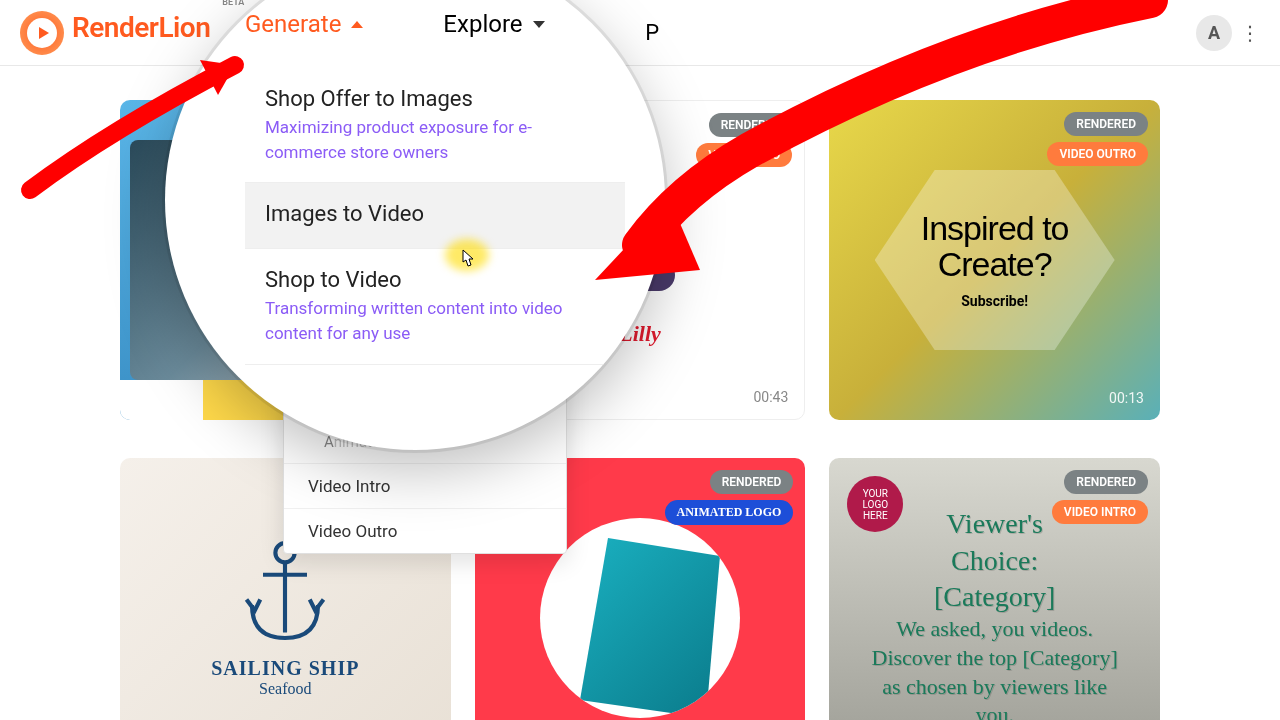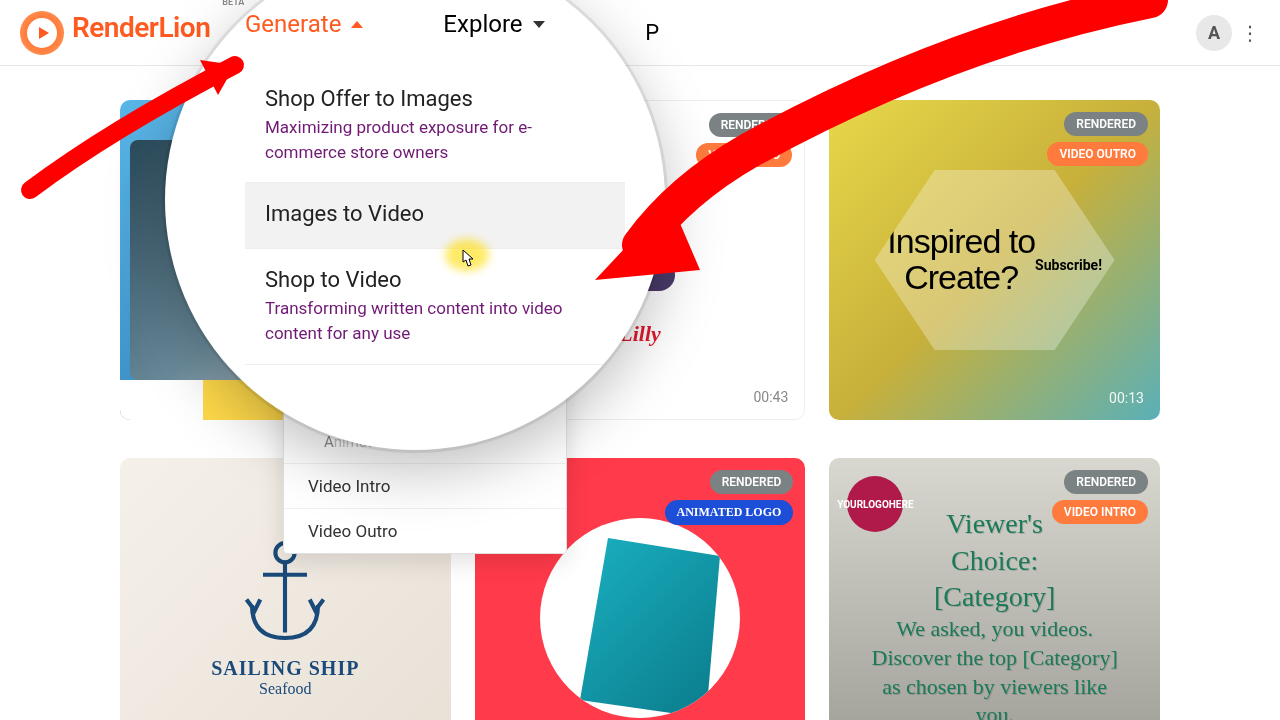--- a/index.html
+++ b/index.html
@@ -46,57 +46,57 @@
   
   
   .card2 { background: #fff; display: flex; align-items: center; justify-content: center; flex-direction: column; gap: 10px; border:1px solid #eee; }
   .card2 .headline { font-size: 30px; font-weight: 700; color: #222; }
   .card2 .fire { font-size: 20px; color:#333; }
   .card2 .cta { background: #4a3a6a; color: #fff; padding: 8px 24px; border-radius: 20px; font-size: 14px; margin-top:6px;}
   .card2 .sublogo { color: #e01a2e; font-style: italic; font-weight: 700; font-size: 22px; margin-top: 20px; font-family: Georgia, serif;}
   
   
   .card3 { background: linear-gradient(135deg, #e8d84a 0%, #c8b03a 50%, #5ab0b8 100%); display:flex; flex-direction:column; align-items:center; justify-content:center; }
-  .card3 .hex { width: 240px; height: 200px; background: rgba(255,255,255,0.3); clip-path: polygon(25% 5%, 75% 5%, 100% 50%, 75% 95%, 25% 95%, 0 50%); display:flex; flex-direction:row; align-items:center; justify-content:center; }
+  .card3 .hex { width: 240px; height: 200px; background: rgba(255,255,255,0.3); clip-path: polygon(25% 5%, 75% 5%, 100% 50%, 75% 95%, 25% 95%, 0 50%); display:flex; flex-direction:column; align-items:center; justify-content:center; }
   .card3 .big { font-family: Impact, sans-serif; font-size: 34px; line-height: 1.05; text-align: center; color: #000; letter-spacing: -1px; }
   .card3 .sub { font-size: 14px; font-weight: 700; margin-top: 10px; color: #000;}
   
   
   .card4 { background: linear-gradient(135deg, #f5f0ea 0%, #e8e0d5 100%); display:flex; flex-direction:column; align-items:center; justify-content:center; }
   .card4 .anchor { width: 90px; height: 110px; }
   .card4 .anchor svg { width: 100%; height: 100%; }
   .card4 .title { font-family: Georgia, serif; font-weight: 700; color: #1a4a7a; font-size: 20px; letter-spacing: 1px; margin-top: 8px; }
   .card4 .subtitle { font-family: "Brush Script MT", cursive; color: #1a4a7a; font-size: 16px; }
   
   
   .card5 { background: #ff3a4a; display:flex; align-items:center; justify-content:center; }
   .card5 .circ { width: 200px; height: 200px; border-radius: 50%; background: #fff; position: relative; overflow: hidden; }
   .card5 .circ::after { content:""; position:absolute; width:140px; height:180px; background: linear-gradient(135deg,#1ab0c0 0%,#0a7a8a 100%); clip-path: polygon(20% 0, 100% 10%, 90% 100%, 0 90%); top:20px; left:40px;}
   
   
   .card6 { background: linear-gradient(180deg, #d8d8d0 0%, #9a9a92 100%); display:flex; flex-direction:column; align-items:center; justify-content:center; padding:16px; }
-  .card6 .logobadge { width: 56px; height: 56px; border-radius: 50%; background: #b01a4a; color: #fff; font-size: 10px; font-weight:700; display:flex; flex-direction:row; align-items:center; justify-content:center; position:absolute; top:18px; left:18px; line-height:1.1;}
+  .card6 .logobadge { width: 56px; height: 56px; border-radius: 50%; background: #b01a4a; color: #fff; font-size: 10px; font-weight:400; display:flex; flex-direction:column; align-items:center; justify-content:center; position:absolute; top:18px; left:18px; line-height:1.1;}
   .card6 .vtext { font-family: "Brush Script MT", cursive; font-size: 22px; color: #1a7a5a; text-align:center; line-height:1.3; text-shadow: 1px 1px 0 rgba(0,0,0,0.15);}
   .card6 .vtext .big { font-size: 28px; }
   
   
   .dropdown { position: absolute; top: 200px; left: 283px; width: 284px; background: #fff; border: 1px solid #e0e0e0; border-radius: 4px; box-shadow: 0 8px 24px rgba(0,0,0,0.12); z-index: 20; overflow:hidden;}
   .dropdown .item { padding: 12px 24px; font-size: 17px; color: #333; cursor: pointer; border-bottom: 1px solid #f0f0f0;}
   .dropdown .item:last-child { border-bottom: none;}
   
   
   .magnifier { position: absolute; top: -50px; left: 165px; width: 500px; height: 500px; border-radius: 50%; background: #fff; box-shadow: 0 0 0 3px rgba(0,0,0,0.08), 0 20px 60px rgba(0,0,0,0.25); z-index: 30; overflow: hidden; }
   .mag-inner { position: relative; width: 100%; height: 100%; padding: 60px 40px 0 80px;}
   .mag-nav { display:flex; gap: 80px; margin-bottom: 30px; }
   .mag-nav .mnav { font-size: 24px; display:flex; align-items:center; gap:10px;}
   .mag-nav .mnav.act { color: #ff5a1f; }
   .mag-list .mitem { padding: 18px 20px; border-bottom: 1px solid #eee; cursor: pointer; }
   .mag-list .mitem.hover { background: #f2f2f2; position: relative;}
   .mag-list .mtitle { font-size: 22px; color: #222; font-weight: 400; margin-bottom: 4px;}
-  .mag-list .mdesc { font-size: 17px; color: #701a75; line-height: 1.45;}
+  .mag-list .mdesc { font-size: 17px; color: #8b5cf6; line-height: 1.45;}
   .highlight { position:absolute; width:44px; height:32px; background: rgba(255,220,0,0.6); border-radius:50%; top: 56px; left:200px; z-index:1; filter:blur(4px);}
   .cursor-pointer { position:absolute; top: 65px; left:213px; z-index:2; font-size:16px;}
   
   
   .arrow-svg { position: absolute; z-index: 40; pointer-events: none; }
 </style>
 </head>
 <body>
 
 <div class="header">

